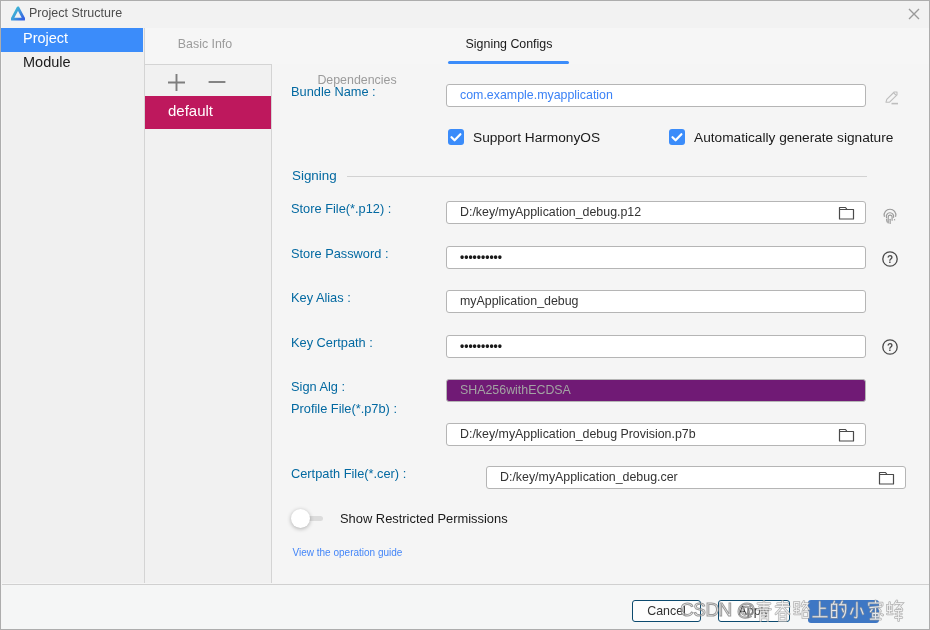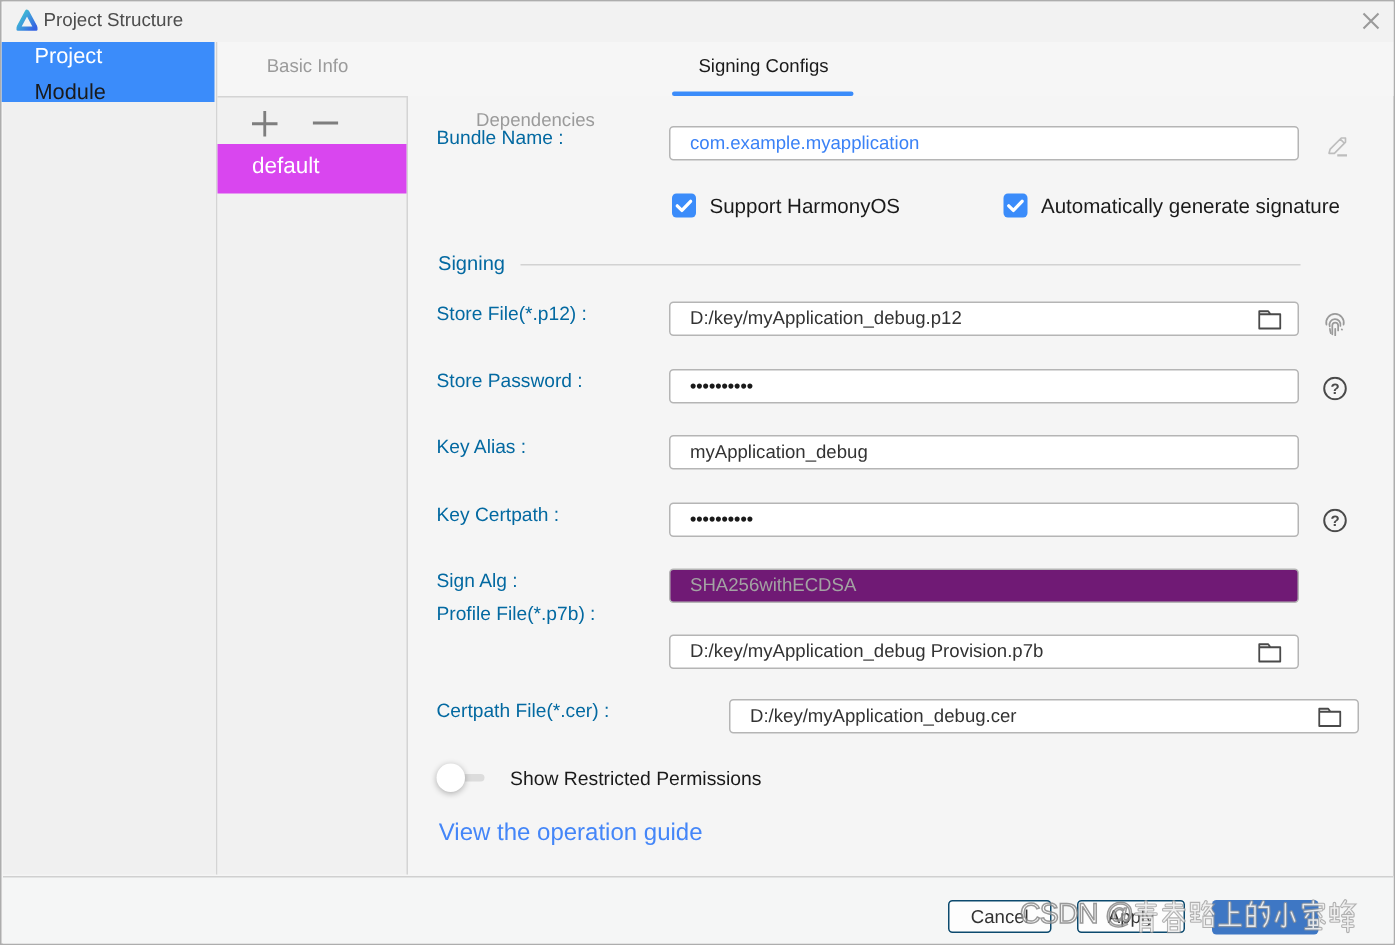--- a/index.html
+++ b/index.html
@@ -8,28 +8,28 @@
   #win {
     position:relative; width:930px; height:630px;
     background:#f5f5f5; border:1px solid #adadad; overflow:hidden;
   }
   .abs { position:absolute; }
   
   #titlebar { left:1px; top:0; width:928px; height:27px; background:#f2f2f2; }
   #title-text { left:28px; top:5px; font-size:12.5px; color:#4d4d4d; }
   
   #sidebar { left:1px; top:27px; width:143px; height:555px; background:#f0f0f0; border-right:1px solid #d4d4d4; }
-  .siderow { position:absolute; left:0; width:142px; height:40px; line-height:21px; padding-left:22px; font-size:14.5px; }
+  .siderow { position:absolute; left:0; width:142px; height:24px; line-height:21px; padding-left:22px; font-size:14.5px; }
   
   #tabbar { left:144px; top:27px; width:785px; height:36px; background:#f6f6f6; }
   .tab { position:absolute; top:35.5px; font-size:12.4px; color:#9b9b9b; transform:translateX(-50%); white-space:nowrap; }
   #tab-underline { left:447px; top:60px; width:121px; height:3px; background:#3b8cfa; border-radius:2px; }
   
   #listpanel { left:144px; top:63px; width:127px; height:519px; background:#f1f1f1; border-top:1px solid #d4d4d4; border-right:1px solid #d4d4d4; }
-  #defaultrow { left:144px; top:95px; width:126px; height:33px; background:#d946ef; color:#fff; font-size:15px; line-height:30px; padding-left:23px; }
+  #defaultrow { left:144px; top:95px; width:126px; height:33px; background:#be185d; color:#fff; font-size:15px; line-height:30px; padding-left:23px; }
   
   .lbl { position:absolute; left:290px; font-size:12.8px; color:#0369a1; white-space:nowrap; line-height:14px; }
   .inp { position:absolute; left:445px; width:420px; height:23px; background:#fff; border:1px solid #b5b5b5; border-radius:3px; font-size:12.4px; color:#333; line-height:21px; padding-left:13px; white-space:nowrap; }
   .inp.disabled { background:#701a75; color:#a3a3a3; }
   .inp .ph { color:#3b82f6; }
   .dots { font-size:12px; letter-spacing:0px; color:#1a1a1a; font-weight:bold; line-height:20px; }
   .cb { position:absolute; width:16px; height:16px; background:#3b8cfa; border-radius:3px; }
   .cbl { position:absolute; font-size:13.7px; color:#1a1a1a; white-space:nowrap; }
   .folder { position:absolute; right:10px; top:4px; }
   #signing-line { left:346px; top:175px; width:520px; height:1px; background:#d2d2d2; }
@@ -153,21 +153,21 @@
   <div class="inp" style="top:465px;margin-left:40px;">D:/key/myApplication_debug.cer
     <svg class="folder" width="17" height="15" viewBox="0 0 17 15">
       <path d="M1.5 3.5 V13 H15.5 V3.5 Z M1.5 3.5 V1.5 H7.5 L9 3.5" stroke="#4a4a4a" stroke-width="1.2" fill="none" stroke-linejoin="round"></path>
     </svg>
   </div>
 
   <div id="toggle-track" class="abs"></div>
   <div id="toggle-knob" class="abs"></div>
   <div class="cbl" style="left:339px;top:510px; font-size:12.9px;">Show Restricted Permissions</div>
 
-  <div class="abs" style="left:291.5px;top:546px; font-size:16px; color:#4486f8;">View the operation guide</div>
+  <div class="abs" style="left:291.5px;top:546px; font-size:10px; color:#4486f8;">View the operation guide</div>
 
   <div id="bottombar" class="abs"></div>
   <div class="btn abs" style="left:631px; width:69px;">Cancel</div>
   <div class="btn abs" style="left:717px; width:72px;">Apply</div>
   <div id="btn-ok" class="abs"></div>
   <div id="watermark" class="abs">CSDN @</div>
   <svg class="abs" style="left:754px;top:598px" width="152" height="24" viewBox="0 0 152 24">
     <g stroke="#9a9a9a" stroke-opacity="0.75" stroke-width="2.2" fill="none" stroke-linecap="round" transform="scale(1.12,1.15)">
 
       <g transform="translate(0,0)">

